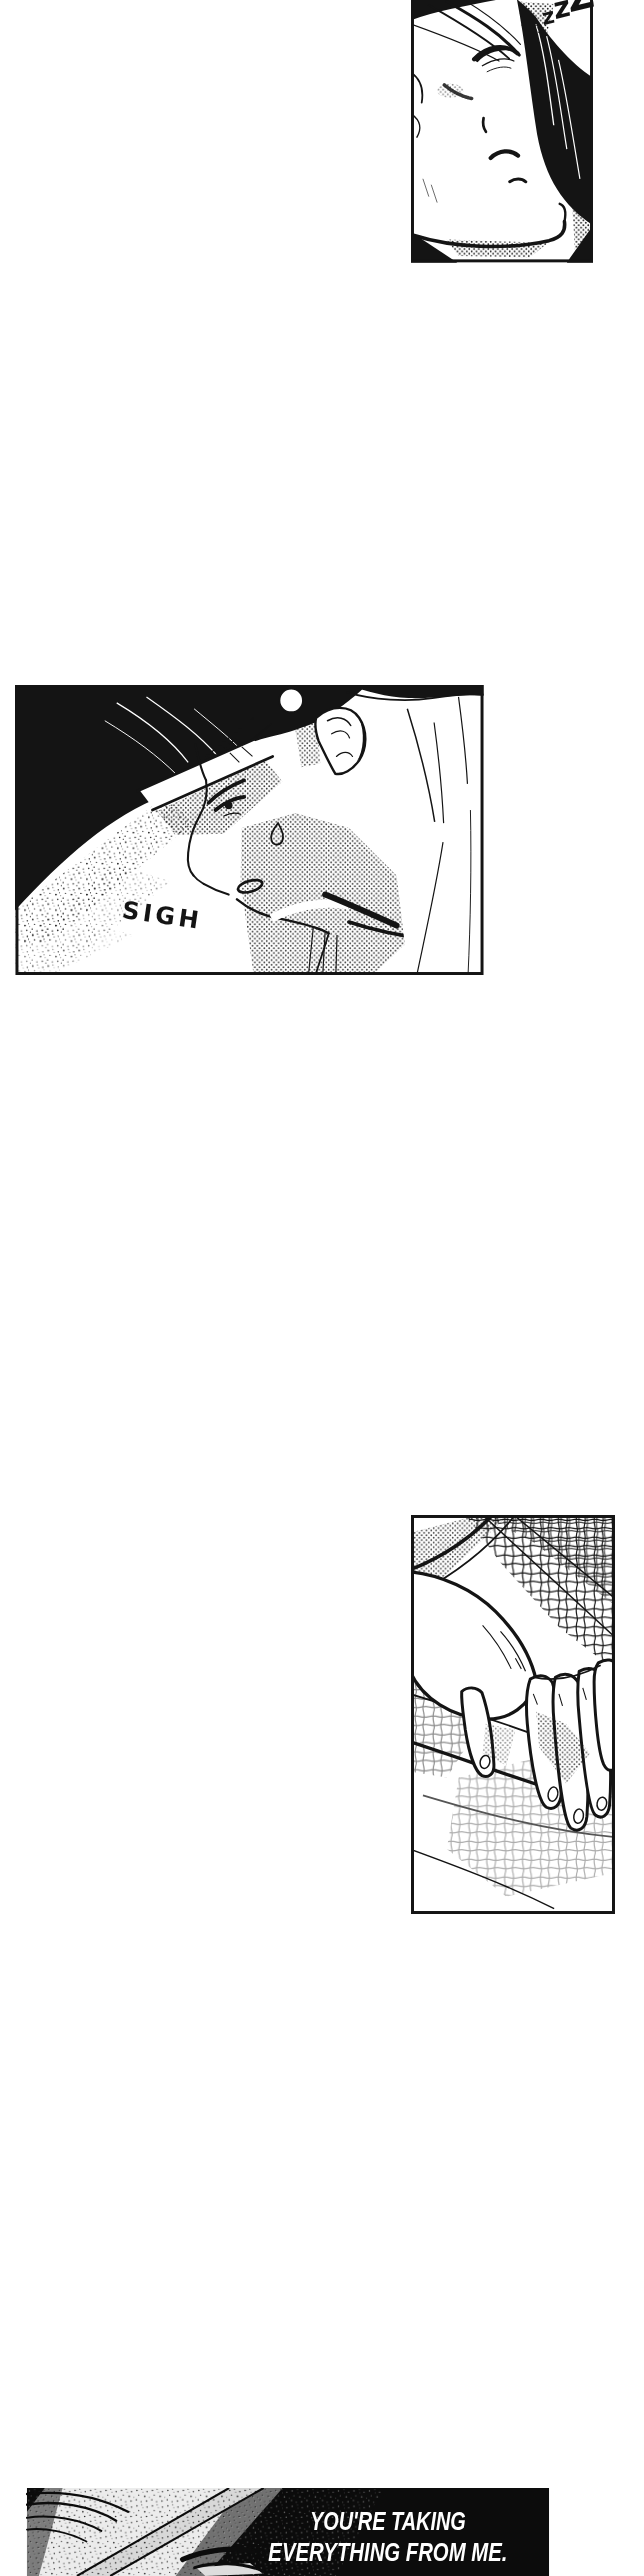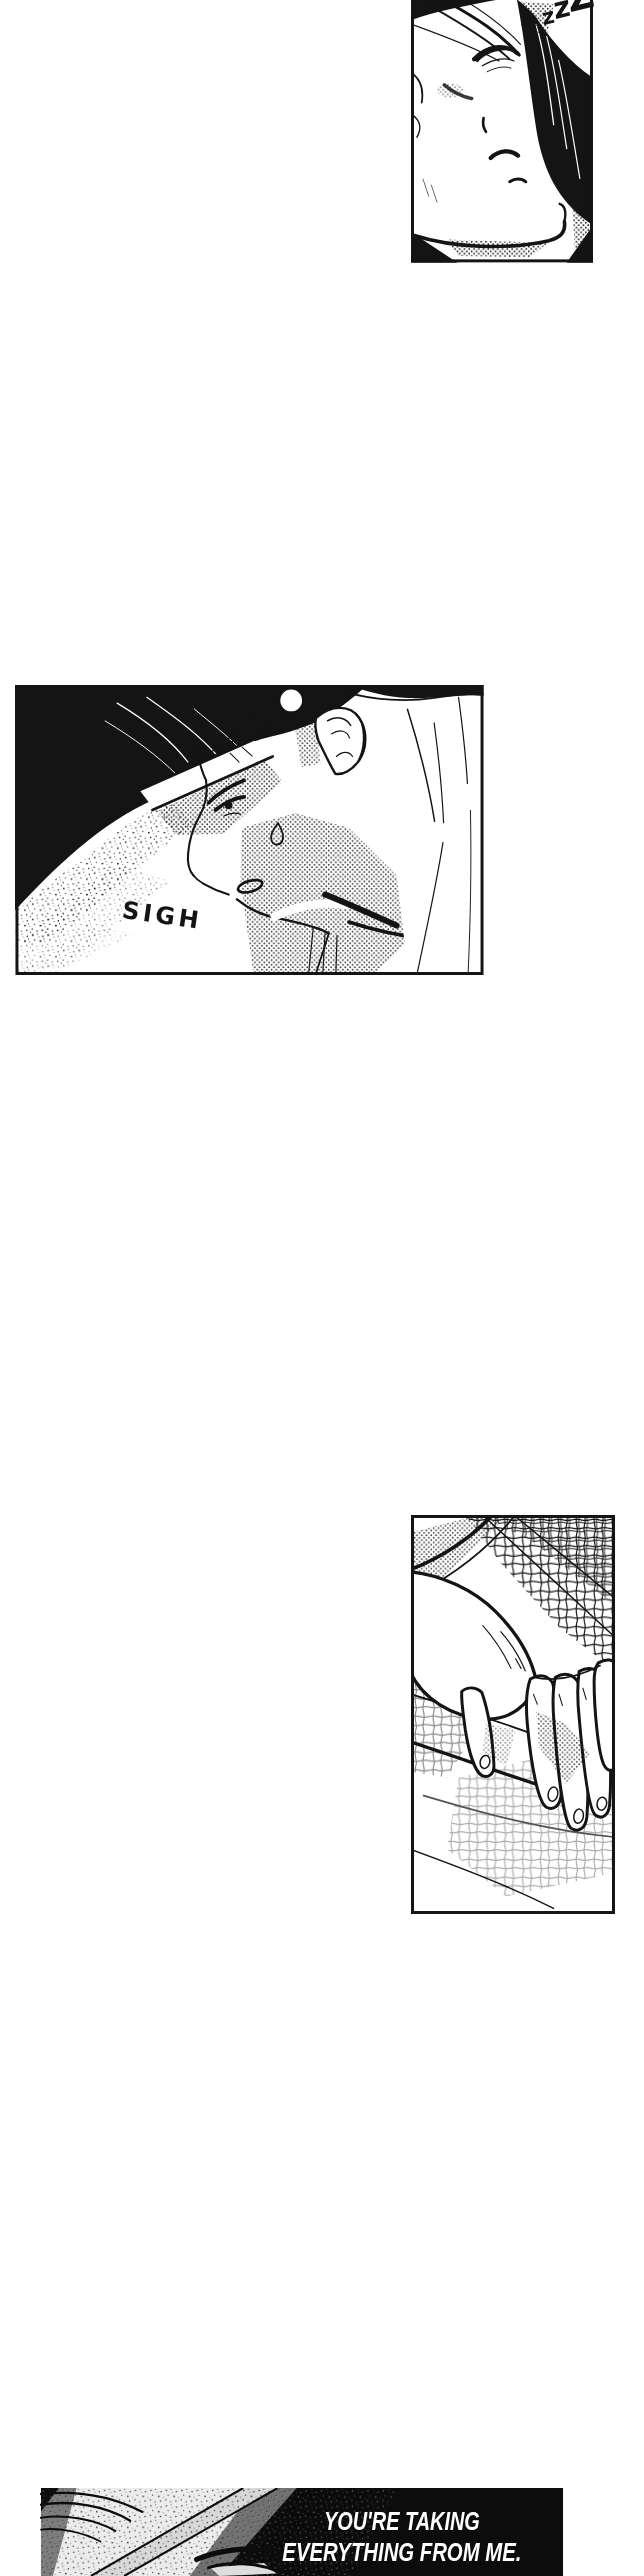--- a/index.html
+++ b/index.html
@@ -231,21 +231,21 @@
       <path d="M120 185 C138 205 155 230 168 258" stroke="#141414" stroke-width="1.8" fill="none"></path>
       <path d="M175 240 L185 258 M205 300 L212 318 M248 300 L254 320 M288 290 L294 310" stroke="#141414" stroke-width="1.8" fill="none"></path>
 
       <polygon points="210,330 260,350 300,400 260,450 215,390" fill="url(#p3dots)" opacity="0.75"></polygon>
       <polygon points="125,350 175,360 160,420 120,400" fill="url(#p3dots)" opacity="0.5"></polygon>
 
       <rect x="2.5" y="2.5" width="337" height="664" fill="none" stroke="#141414" stroke-width="5"></rect>
     </svg>
   </div>
 
-  <div class="panel" style="left:40px;top:2488px;width:524px;height:88px;">
+  <div class="panel" style="left:26px;top:2488px;width:524px;height:88px;">
     <svg width="524" height="88" viewBox="0 0 878 148">
       <defs>
         <pattern id="p4sprayB" width="26" height="26" patternUnits="userSpaceOnUse">
           <circle cx="3" cy="4" r="1.3" fill="#0c0c0c"></circle>
             <circle cx="11" cy="2" r="0.9" fill="#0c0c0c"></circle>
           <circle cx="20" cy="6" r="1.2" fill="#0c0c0c"></circle>
             <circle cx="6" cy="12" r="1" fill="#0c0c0c"></circle>
           <circle cx="16" cy="14" r="1.4" fill="#0c0c0c"></circle>
             <circle cx="24" cy="16" r="0.8" fill="#0c0c0c"></circle>
           <circle cx="2" cy="20" r="1.2" fill="#0c0c0c"></circle>

